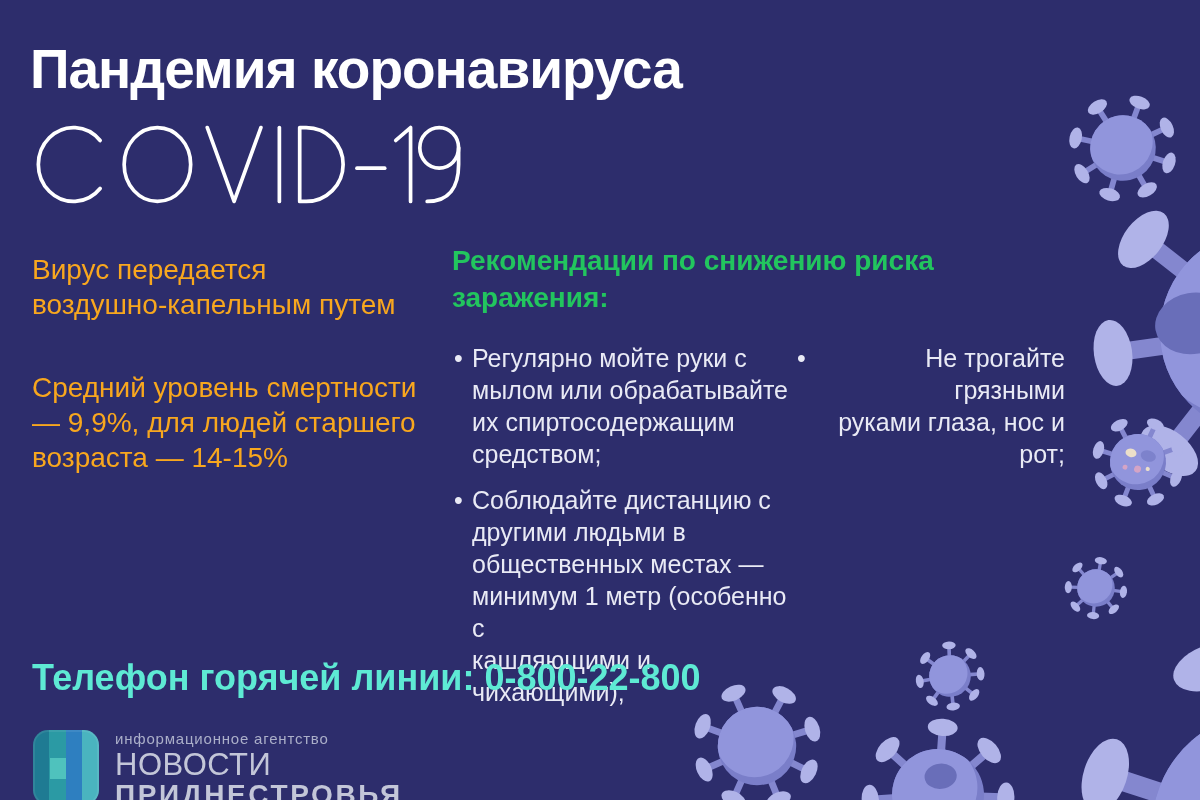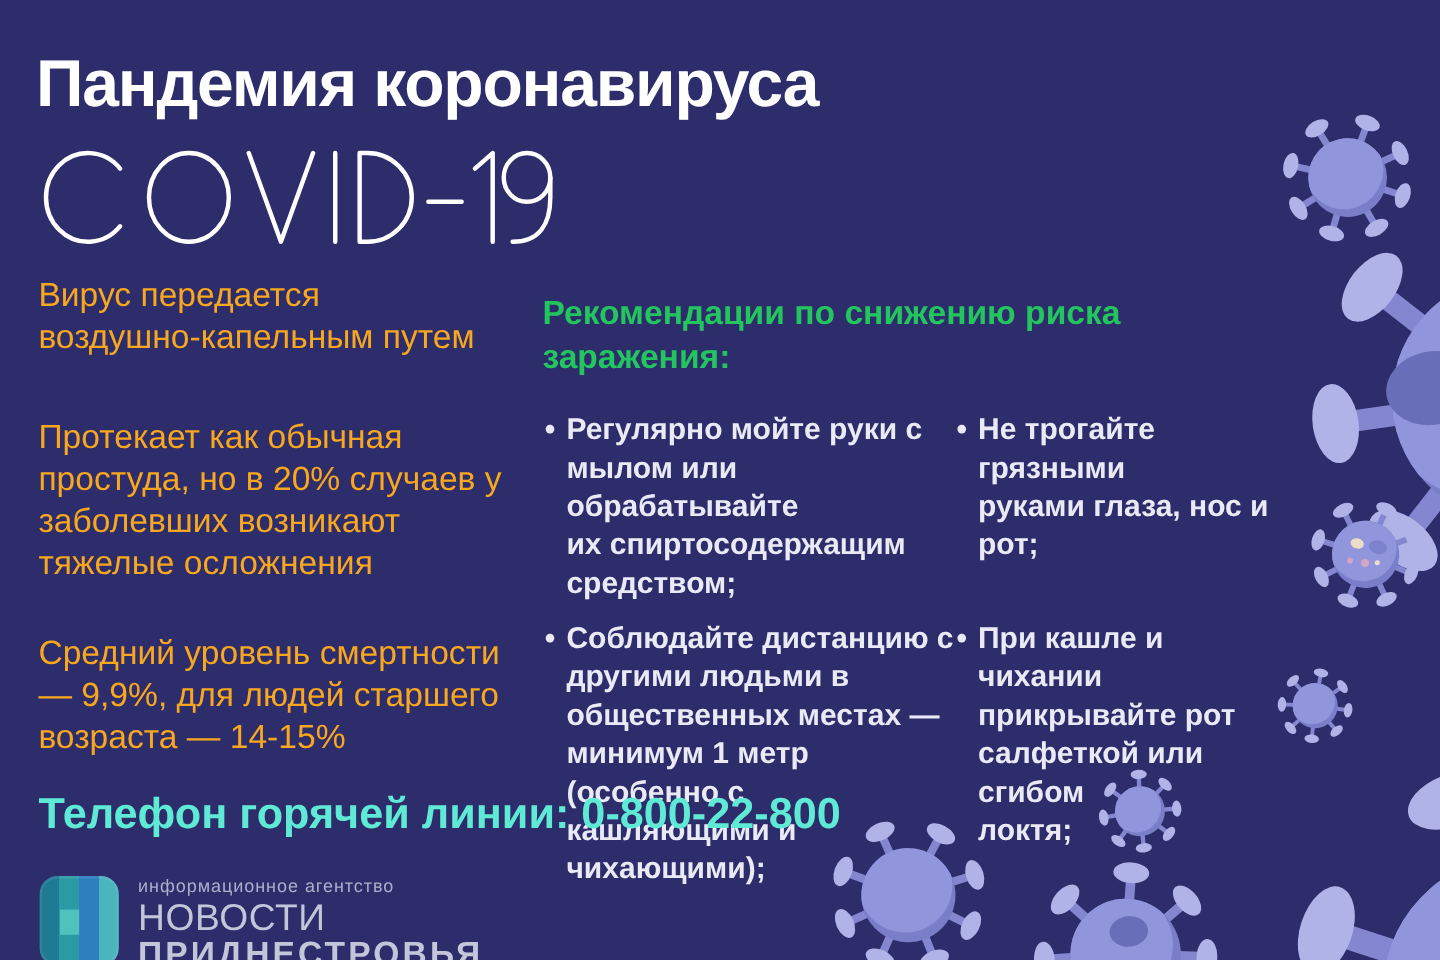--- a/index.html
+++ b/index.html
@@ -10,39 +10,39 @@
   }
   .virus-layer{position:absolute;left:0;top:0;z-index:0;pointer-events:none;}
   .content{position:absolute;left:0;top:0;width:1200px;height:800px;z-index:1;margin-top:32px;}
 
   .page-title{
     position:absolute;left:30px;top:6px;margin:0;
     font-size:55px;font-weight:700;color:#ffffff;letter-spacing:-1px;line-height:1.15;
   }
   .covid-wordmark{position:absolute;left:31px;top:90px;}
 
-  .facts{position:absolute;left:32px;top:196px;width:430px;}
+  .facts{position:absolute;left:32px;top:220px;width:430px;}
   .facts p{
     margin:0 0 48px 0;font-size:28px;line-height:35px;color:#F8A71E;
     white-space:pre-line;
   }
   .facts p:nth-child(2){margin-bottom:40px;}
 
   .reco{position:absolute;left:452px;top:210px;width:640px;}
   .reco h2{
     margin:0 0 26px 0;font-size:28px;line-height:37px;font-weight:700;color:#22c55e;
     white-space:pre-line;
   }
   .reco-cols{display:flex;}
   .reco-list{list-style:none;margin:0;padding:0;}
   .reco-list.col1{width:343px;}
-  .reco-list.col2{width:270px;}
+  .reco-list.col2{width:270px;text-align:right;}
   .reco-list li{
     position:relative;padding-left:20px;margin:0 0 14px 0;
-    font-size:25px;line-height:32px;color:#E9EAF5;white-space:pre-line;font-weight:bold;
+    font-size:25px;line-height:32px;color:#E9EAF5;white-space:pre-line;
   }
   .reco-list li::before{content:"\2022";position:absolute;left:2px;top:0;}
   .reco-list.col2 li:first-child{margin-bottom:46px;}
 
   .hotline{
     position:absolute;left:32px;top:624px;margin:0;
     font-size:36px;font-weight:700;color:#5eead4;line-height:44px;
   }
 
   .logo{position:absolute;left:33px;top:697px;display:flex;align-items:center;}
@@ -142,24 +142,20 @@
         <path d="M 352 50 L 382 50"></path>
         <path d="M 394 20 L 410 6 L 410 86"></path>
         <ellipse cx="441" cy="28" rx="21" ry="22"></ellipse>
         <path d="M 462 28 L 462 46 C 462 70 452 86 428 86"></path>
       </g>
     </svg>
 
     <div class="facts">
       <p>Вирус передается
 воздушно-капельным путем</p>
-      <p>Протекает как обычная
-простуда, но в 20% случаев у
-заболевших возникают
-тяжелые осложнения</p>
       <p>Средний уровень смертности
 — 9,9%, для людей старшего
 возраста — 14-15%</p>
     </div>
 
     <div class="reco">
       <h2>Рекомендации по снижению риска
 заражения:</h2>
       <div class="reco-cols">
         <ul class="reco-list col1">
@@ -170,24 +166,20 @@
           <li>Соблюдайте дистанцию с
 другими людьми в
 общественных местах —
 минимум 1 метр (особенно с
 кашляющими и чихающими);</li>
         </ul>
         <ul class="reco-list col2">
           <li>Не трогайте грязными
 руками глаза, нос и
 рот;</li>
-          <li>При кашле и чихании
-прикрывайте рот
-салфеткой или сгибом
-локтя;</li>
         </ul>
       </div>
     </div>
 
     <p class="hotline">Телефон горячей линии: 0-800-22-800</p>
 
     <div class="logo">
       <div class="logo-icon"></div>
       <div class="logo-text">
         <div class="logo-tagline">информационное агентство</div>

